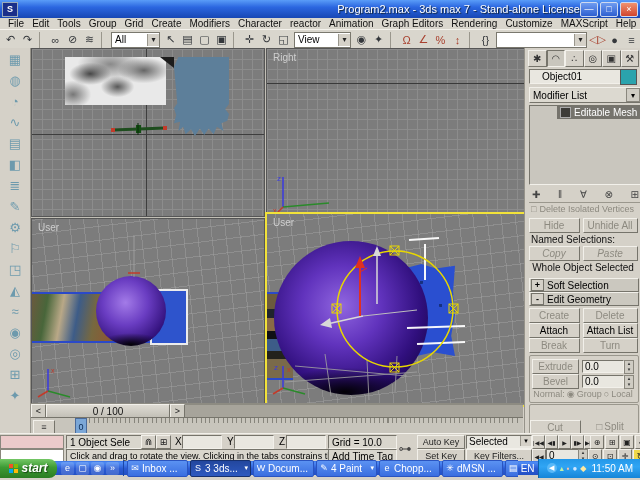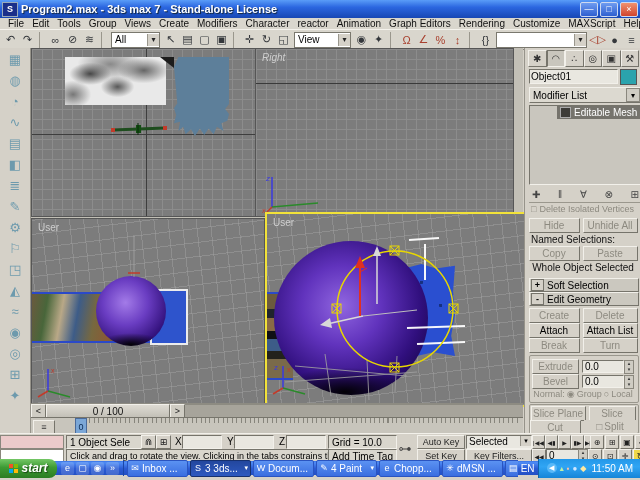--- a/index.html
+++ b/index.html
@@ -6,21 +6,21 @@
   .screen{position:relative;width:640px;height:480px;overflow:hidden;
     font-family:"Liberation Sans","DejaVu Sans",sans-serif;font-size:11px;
     background:#d5d1c8;-webkit-font-smoothing:antialiased;}
   
   .titlebar{position:absolute;left:0;top:0;right:0;height:18px;
     background:linear-gradient(180deg,#5a9cf8 0%,#2b66e0 40%,#1747b4 100%);
     display:flex;align-items:center;color:#fff;}
   .titlebar .appicon{width:14px;height:13px;margin:0 3px 0 2px;background:#1a2f8a;
     border:1px solid #9ab;color:#fff;font-size:9px;font-weight:bold;
     display:flex;align-items:center;justify-content:center;}
-  .titlebar .ttl{flex:1;font-weight:bold;font-size:11px;text-shadow:1px 1px 1px #123;white-space:nowrap;overflow:hidden;}
+  .titlebar .ttl{flex:1;font-weight:normal;font-size:11px;text-shadow:1px 1px 1px #123;white-space:nowrap;overflow:hidden;text-align:right;}
   .winbtn{width:16px;height:13px;margin-right:2px;border-radius:2px;color:#fff;font-size:9px;
     display:flex;align-items:center;justify-content:center;border:1px solid #cdd9f0;
     background:linear-gradient(180deg,#6f9cf0,#2e5fd0);}
   .winbtn.close{background:linear-gradient(180deg,#f0926f,#d0452e);}
   
   .menubar{position:absolute;left:0;top:18px;right:0;height:11px;background:#d9d6cd;
     display:flex;align-items:center;padding-left:4px;font-size:10px;color:#111;}
   .menubar .mi{padding:0 4px;white-space:nowrap;}
   
   .toolbar{position:absolute;left:0;top:29px;right:0;height:19px;background:#d9d6cd;
@@ -45,21 +45,21 @@
   
   .vparea{position:absolute;left:31px;top:48px;width:492px;height:355px;background:#c2bfb6;}
   .vp{position:absolute;background-color:#7c7c7c;border:1px solid #565656;overflow:hidden;}
   .vp.topgrid{background-image:linear-gradient(#8c8c8c 1px,transparent 1px),
     linear-gradient(90deg,#8c8c8c 1px,transparent 1px);background-size:10px 10px;}
   .vp.usergrid{background-image:
     repeating-linear-gradient(84deg,rgba(165,165,165,.45) 0 1px,transparent 1px 14px),
     repeating-linear-gradient(-7deg,rgba(165,165,165,.45) 0 1px,transparent 1px 14px);}
   .vp .vplabel{position:absolute;left:6px;top:3px;color:#cfcfcf;font-size:10px;z-index:5;}
   .vp-tl{left:0;top:0;width:232px;height:167px;}
-  .vp-tr{left:224px;top:0;width:257px;height:167px;font-style:italic;}
+  .vp-tr{left:235px;top:0;width:257px;height:167px;}
   .vp-bl{left:0;top:170px;width:232px;height:185px;}
   .vp-br{left:234px;top:164px;width:258px;height:191px;border:2px solid #f2e239;}
   .axv{position:absolute;width:1px;background:#3e3e3e;}
   .axh{position:absolute;height:1px;background:#3e3e3e;}
   .grayimg{position:absolute;left:33px;top:8px;width:101px;height:48px;background-color:#e9e9e9;
     background-image:
       radial-gradient(ellipse 30px 16px at 25% 35%,#474747 0%,rgba(71,71,71,0) 70%),
       radial-gradient(ellipse 24px 15px at 52% 62%,#585858 0%,rgba(88,88,88,0) 70%),
       radial-gradient(ellipse 36px 18px at 78% 28%,#666 0%,rgba(102,102,102,0) 72%),
       radial-gradient(ellipse 26px 20px at 8% 78%,#777 0%,rgba(119,119,119,0) 70%),
@@ -112,21 +112,21 @@
   .tb-ruler span{width:44.2px;text-align:center;font-size:9px;color:#2c2c2c;}
   
   .cpanel{position:absolute;left:524px;top:48px;width:116px;height:385px;background:#d5d1c8;
     border-left:1px solid #96938a;font-size:10px;}
   .cp-tabs{position:absolute;left:3px;top:2px;right:2px;height:15px;display:flex;}
   .cp-tab{flex:1;height:15px;display:flex;align-items:center;justify-content:center;
     border:1px solid;border-color:#f2f0ea #76746b #76746b #f2f0ea;background:#d5d1c8;
     font-size:10px;color:#333;}
   .cp-tab.on{border-color:#76746b #f2f0ea #f2f0ea #76746b;background:#c9c6bd;}
   .field{background:#e9e7e0;border:1px solid;border-color:#76746b #f2f0ea #f2f0ea #76746b;color:#000;}
-  .cp-name{position:absolute;left:4px;top:21px;width:86px;height:13px;padding-left:1px;font-size:10px;line-height:13px;}
+  .cp-name{position:absolute;left:4px;top:21px;width:86px;height:13px;padding-left:12px;font-size:10px;line-height:13px;}
   .cp-swatch{position:absolute;left:95px;top:21px;width:15px;height:14px;background:#2ba3ad;border:1px solid #555;}
   .cp-dd{position:absolute;left:4px;top:39px;width:107px;height:14px;display:flex;align-items:center;
     padding-left:3px;font-size:10px;background:#dcd9d0;border:1px solid;border-color:#f2f0ea #76746b #76746b #f2f0ea;}
   .cp-dd .tba{margin-left:auto;width:12px;height:12px;background:#cfccc3;border:1px solid #8a877d;
     font-size:8px;display:flex;align-items:center;justify-content:center;}
   .cp-stack{position:absolute;left:4px;top:57px;width:107px;height:78px;background:#c9c6be;
     border:1px solid;border-color:#76746b #f2f0ea #f2f0ea #76746b;padding-left:27px;}
   .stackrow{height:13px;background:#75736c;color:#fff;display:flex;align-items:center;font-size:10px;}
   .stackrow .sq{width:9px;height:9px;background:#3d3c38;border:1px solid #aaa;margin:0 3px;}
   .cp-tools{position:absolute;left:4px;top:139px;width:107px;height:15px;display:flex;
@@ -205,21 +205,21 @@
     <span class="winbtn">□</span>
     <span class="winbtn close">×</span>
   </div>
 
   <div class="menubar">
 
   <span class="mi">File</span>
       <span class="mi">Edit</span>
       <span class="mi">Tools</span>
       <span class="mi">Group</span>
-      <span class="mi">Views</span>
+      <span class="mi">Grid</span>
       <span class="mi">Create</span>
       <span class="mi">Modifiers</span>
       <span class="mi">Character</span>
       <span class="mi">reactor</span>
       <span class="mi">Animation</span>
       <span class="mi">Graph Editors</span>
       <span class="mi">Rendering</span>
       <span class="mi">Customize</span>
       <span class="mi">MAXScript</span>
       <span class="mi">Help</span>
@@ -512,21 +512,21 @@
       </div>
     <div class="partialrow">
       <span>□</span>
       <span>Delete Isolated Vertices</span>
     </div>
     <div class="cp-row" style="top:170px;">
       <span class="cbtn dis b48">Hide</span>
       <span class="cbtn dis b52">Unhide All</span>
     </div>
     <div class="cp-label" style="top:186px;">Named Selections:</div>
-    <div class="cp-row" style="top:198px;">
+    <div class="cp-row" style="top:198px;font-style:italic;">
       <span class="cbtn dis b48">Copy</span>
       <span class="cbtn dis b52">Paste</span>
     </div>
     <div class="cp-label c" style="top:214px;">Whole Object Selected</div>
     <div class="rollout" style="top:230px;">
       <span class="sg">+</span>
       <span>Soft Selection</span>
     </div>
     <div class="rollout" style="top:244px;">
       <span class="sg">-</span>
@@ -566,24 +566,20 @@
       </span>
     </div>
     <div class="cp-row" style="top:341px;color:#8d8a80;gap:2px;font-size:9px;align-items:center;">
       <span>Normal:</span>
       <span>◉</span>
       <span>Group</span>
       <span>○</span>
       <span>Local</span>
     </div>
     <div class="groupbox" style="top:356px;height:28px;"></div>
-    <div class="cp-row" style="top:358px;">
-      <span class="cbtn dis b52">Slice Plane</span>
-      <span class="cbtn dis b44">Slice</span>
-    </div>
     <div class="cp-row" style="top:372px;">
       <span class="cbtn dis b48">Cut</span>
       <span class="cbtn dis b52" style="border:none;gap:2px;">
         <span>□</span>
         <span>Split</span>
       </span>
     </div>
   </div>
 
   <div class="statusbar">

